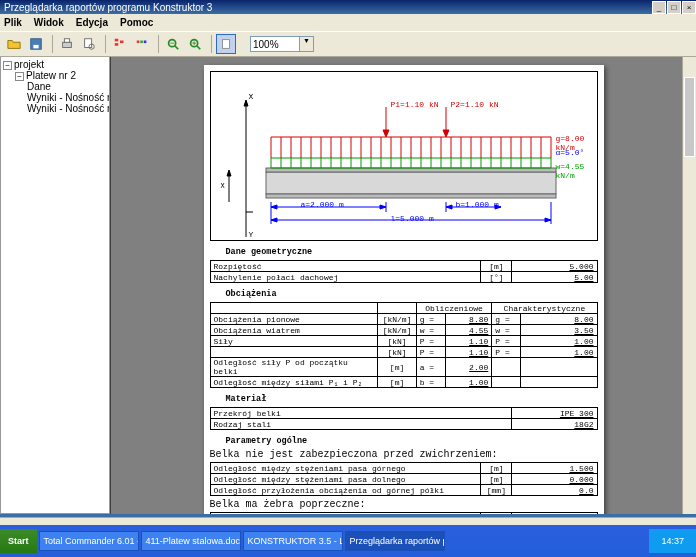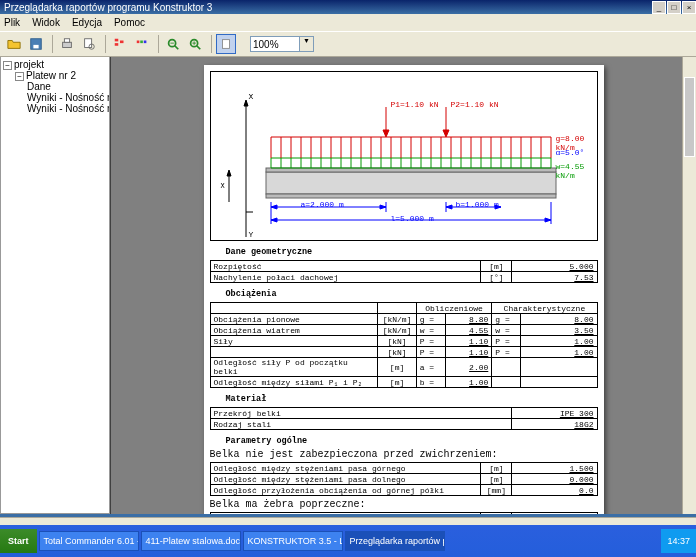--- a/index.html
+++ b/index.html
@@ -1,21 +1,21 @@
 <!DOCTYPE html>
 <html><head>
 <meta charset="utf-8">
 <style>
 * { box-sizing: border-box; margin: 0; padding: 0; }
 body { font-family: Tahoma, sans-serif; font-size: 10px; background: #3b6ea5; width: 696px; height: 557px; overflow: hidden; position: relative; }
 .titlebar { height: 14px; background: linear-gradient(#0a246a,#3a6ea5); color: #fff; display: flex; align-items: center; padding-left: 4px; font-size: 10px; }
 .titlebar .wbtns { margin-left: auto; display: flex; }
 .titlebar .wbtn { width: 14px; height: 13px; background: #d4d0c8; border: 1px solid #fff; margin-left: 1px; font-size: 8px; text-align: center; line-height: 11px; color: #000; }
 .menubar { height: 17px; background: #ece9d8; display: flex; align-items: center; padding-left: 4px; font-size: 10px; color: #000; }
-.menubar span { margin-right: 12px; }
+.menubar span { margin-right: 12px; font-weight: bold; }
 .toolbar { height: 26px; background: #ece9d8; border-top: 1px solid #fff; border-bottom: 1px solid #aca899; display: flex; align-items: center; padding-left: 4px; }
 .tbtn { width: 20px; height: 20px; margin-right: 2px; border: 1px solid transparent; display: flex; align-items: center; justify-content: center; }
 .tbtn svg { width: 14px; height: 14px; }
 .sep { width: 1px; height: 18px; background: #aca899; margin: 0 4px; }
 .zoom { display: flex; align-items: center; margin-left: 6px; padding-left: 6px; }
 .zoom input { width: 50px; height: 16px; font-size: 10px; border: 1px solid #7f9db9; padding-left: 2px; }
 .zoom .dd { width: 14px; height: 16px; background: #ece9d8; border: 1px solid #7f9db9; border-left: none; font-size: 7px; text-align: center; }
 .workarea { display: flex; height: 457px; }
 .tree { width: 110px; background: #fff; border: 1px solid #999; border-top: none; overflow: hidden; font-size: 10px; color: #000; padding: 2px; }
 .tree .node { white-space: nowrap; }
@@ -29,21 +29,21 @@
 table { border-collapse: collapse; width: 100%; font-size: 8px; }
 td { border: 1px solid #000; padding: 0 3px; height: 11px; }
 td.num { text-align: right; text-decoration: underline; }
 td.ctr { text-align: center; }
 .scrollbar-v { position: absolute; right: 0; top: 0; bottom: 0; width: 14px; background: #ece9d8; border-left: 1px solid #aca899; }
 .thumb-v { position: absolute; top: 20px; left: 1px; right: 1px; height: 80px; background: #c8c8c8; border: 1px solid #fff; }
 .taskbar { position: absolute; left: 0; right: 0; bottom: 0; height: 32px; background: linear-gradient(#2a5fde,#245edb); display: flex; align-items: center; font-size: 9px; color: #fff; }
 .startbtn { height: 24px; background: linear-gradient(#3c8b29,#267a12); padding: 0 8px; display: flex; align-items: center; font-weight: bold; }
 .taskbtn { height: 20px; background: #3d82f0; border: 1px solid #1b50b8; margin-left: 2px; padding: 0 4px; display: flex; align-items: center; max-width: 100px; overflow: hidden; white-space: nowrap; }
 .taskbtn.active { background: #1b50b8; }
-.tray { margin-left: auto; background: #0f9bf0; height: 24px; display: flex; align-items: center; padding: 0 6px; }
+.tray { margin-left: auto; background: #0f9bf0; height: 24px; display: flex; align-items: center; padding: 0 12px; }
 .statusbar { position: absolute; left: 0; right: 0; bottom: 24px; height: 16px; background: #ece9d8; border-top: 1px solid #aca899; }
 .diagram svg { position: absolute; left: 0; top: 0; }
 .dimtxt { position: absolute; font-size: 8px; color: #0000ff; }
 .loadtxt { position: absolute; font-size: 8px; }
 .note { font-size: 10px; margin: 3px 0 2px 0; }
 </style>
 </head>
 <body>
 
 <div class="titlebar">
@@ -264,21 +264,21 @@
       <table>
           <tbody id="geom-body">
             <tr>
               <td style="width:70%">Rozpiętość</td>
               <td class="ctr" style="width:8%">[m]</td>
               <td class="num">5.000</td>
             </tr>
             <tr>
               <td style="width:70%">Nachylenie połaci dachowej</td>
               <td class="ctr" style="width:8%">[°]</td>
-              <td class="num">7.53</td>
+              <td class="num">5.00</td>
             </tr>
           </tbody>
         </table>
 
       <div class="sectitle">Obciążenia</div>
       <table>
         <tbody>
             <tr>
               <td></td>
               <td></td>

